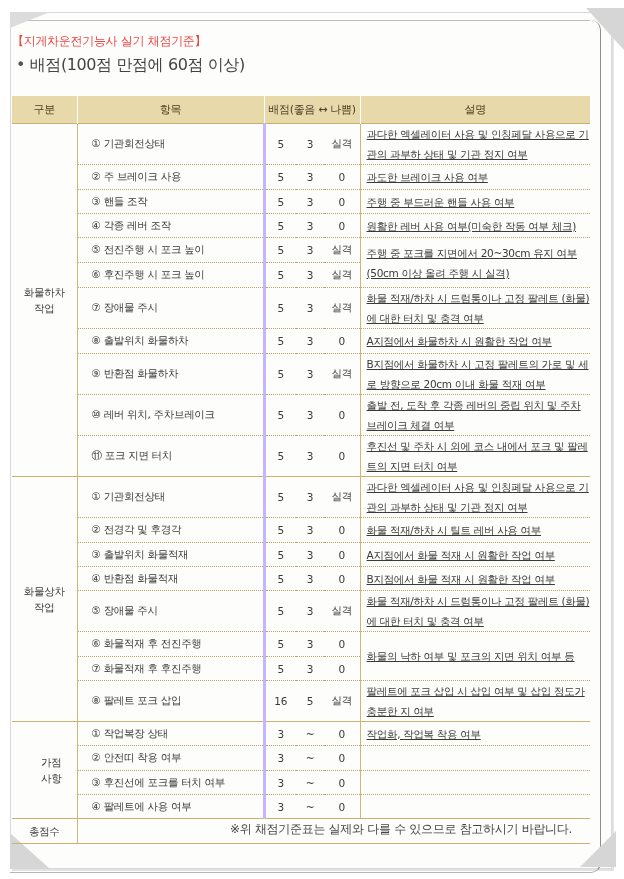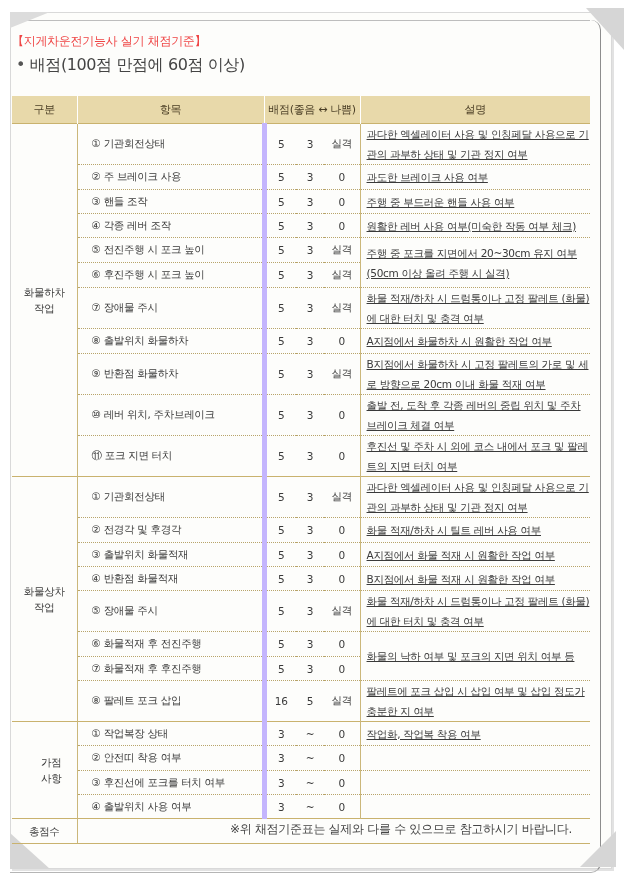--- a/index.html
+++ b/index.html
@@ -59,21 +59,21 @@
   table.score th {
     background:#e8d9aa; color:#4a3e25; font-weight:normal;
     height:25px; border-left:1px solid #ffffff; font-size:11px;
   }
   table.score th:first-child { border-left:none; }
   table.score td {
     border-top:1px dotted #b8a46a;
     padding:0; vertical-align:middle;
   }
   td.cat { text-align:center; border-right:1px solid #cbb77a; line-height:16px; }
-  td.item { padding-left:14px !important; border-right:5px solid #c4b5fd; }
+  td.item { padding-left:14px !important; border-right:3px solid #c4b5fd; }
   td.n { text-align:center; }
   td.n3 { text-align:center; border-right:1px solid #cbb77a; }
   td.desc { padding-left:6px !important; line-height:20px;text-decoration:underline; }
   tr.sec td { border-top:1.5px solid #c9b26e; }
   tr.total td { height:24px; border-bottom:1.5px solid #c9b26e; }
 
   .note {
     position:absolute; right:52px; top:821px; font-size:12px; color:#444; letter-spacing:-0.3px;
   }
 </style>
@@ -264,21 +264,21 @@
         <td class="desc"></td>
       </tr>
       <tr style="height: 24px;">
         <td class="item">③ 후진선에 포크를 터치 여부</td>
         <td class="n">3</td>
         <td class="n">~</td>
         <td class="n3">0</td>
         <td class="desc"></td>
       </tr>
       <tr style="height: 24px;">
-        <td class="item">④ 출발위치 사용 여부</td>
+        <td class="item">④ 팔레트에 사용 여부</td>
         <td class="n">3</td>
         <td class="n">~</td>
         <td class="n3">0</td>
         <td class="desc"></td>
       </tr>
       <tr class="sec total">
         <td class="cat">총점수</td>
         <td colspan="5"></td>
       </tr>
     </tbody>

